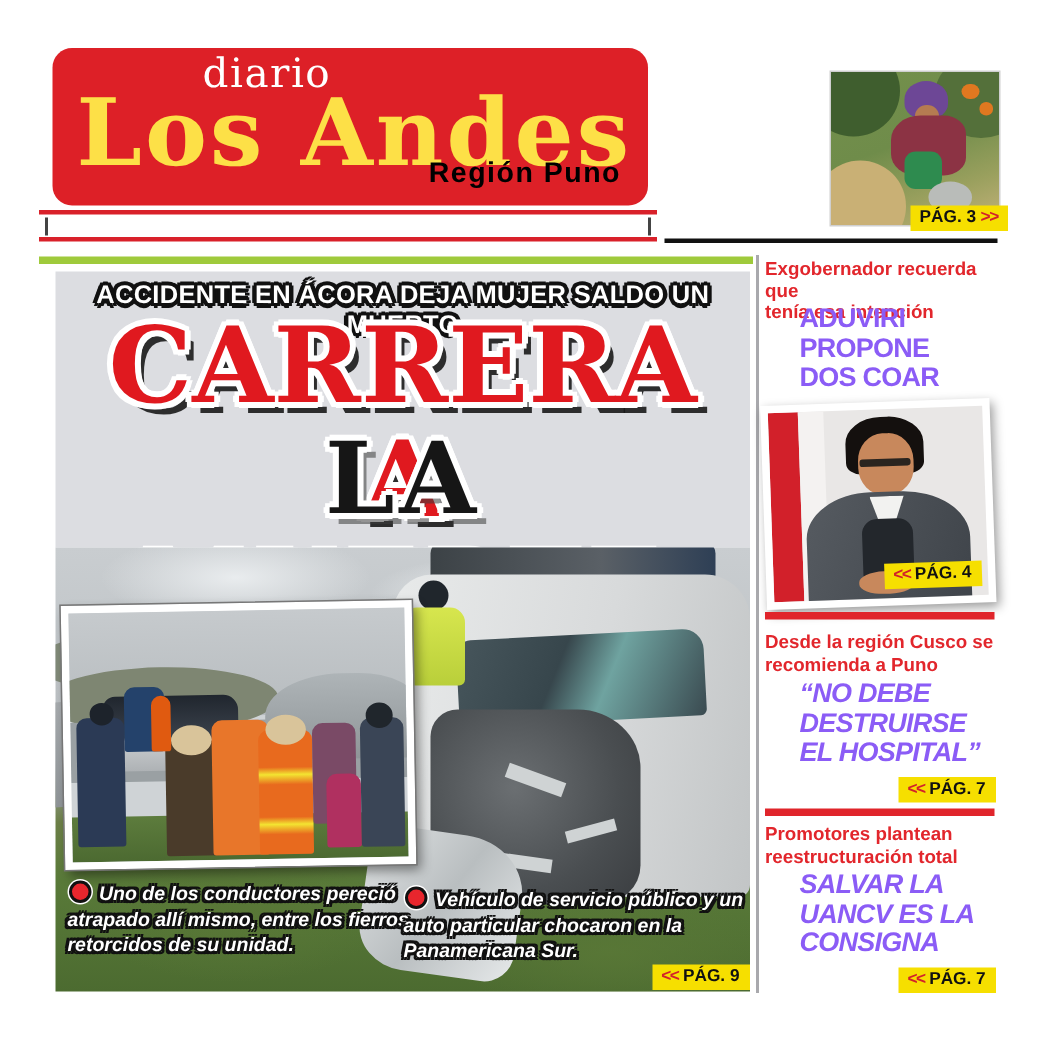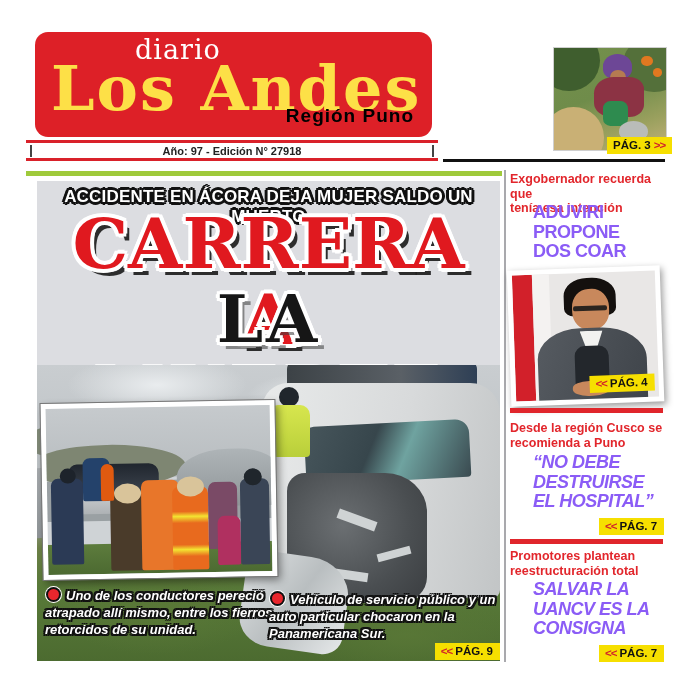--- a/index.html
+++ b/index.html
@@ -127,21 +127,20 @@
 <div id="page">
 
   <div id="masthead" class="abs">
     <div class="diario">diario</div>
     <div class="title">Los Andes</div>
     <div class="region">Región Puno</div>
   </div>
 
   <div id="datebar" class="abs">
     <span class="sep"></span>
-    <span>Año: 97 - Edición N° 27918</span>
     <span class="sep"></span>
   </div>
 
   <div id="ts-photo" class="abs">
     <div class="foliage" style="left:-14%;top:-18%;width:55%;height:60%;background:#3f5e2e;"></div>
     <div class="foliage" style="left:62%;top:-12%;width:55%;height:55%;background:#54703a;"></div>
     <div class="foliage" style="left:78%;top:8%;width:10%;height:10%;background:#e07820;"></div>
     <div class="foliage" style="left:88%;top:20%;width:8%;height:8%;background:#e07820;"></div>
     <div class="foliage" style="left:-10%;top:58%;width:55%;height:60%;background:#c9b075;"></div>
     <div id="woman-hat"></div>

